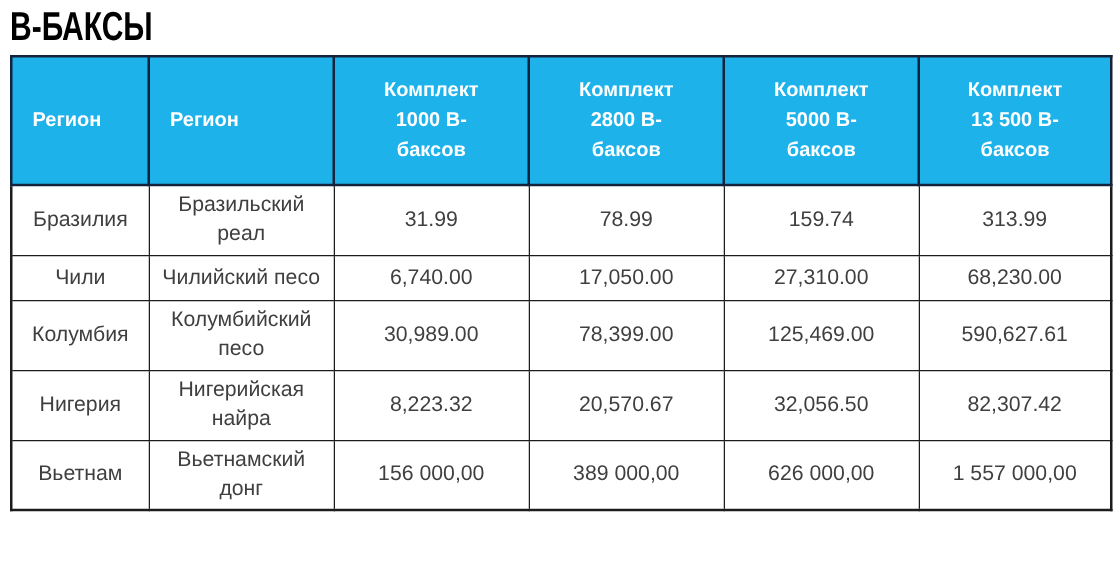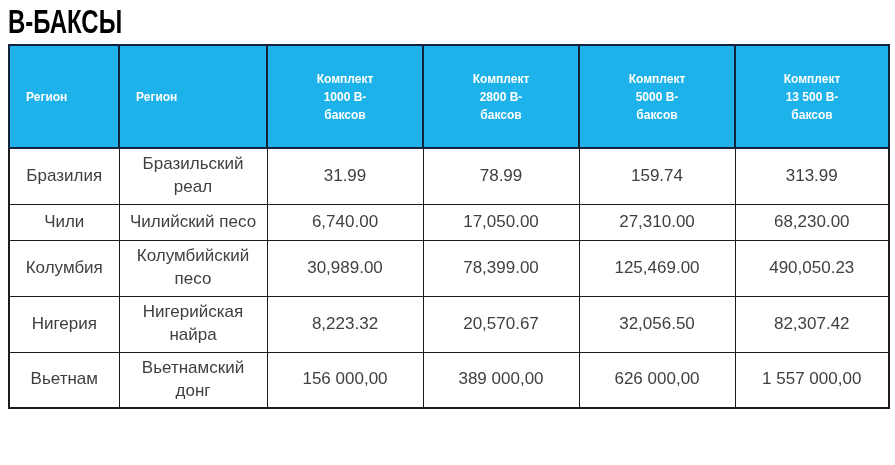--- a/index.html
+++ b/index.html
@@ -37,21 +37,21 @@
     border:2px solid var(--body-border);
   }
   .price-table col.c-region{width:110px;}
   .price-table col.c-currency{width:148px;}
   .price-table col.c-pack{width:156px;}
   .price-table col.c-pack-last{width:154px;}
   .price-table th{
     background:var(--header-bg);
     color:var(--header-text);
     border:2px solid var(--header-border);
-    font-size:12px;
+    font-size:16px;
     font-weight:bold;
     text-align:center;
     vertical-align:middle;
     height:103px;
     line-height:1.5;
     white-space:pre-line;
     padding:2px 4px;
   }
   .price-table th.h-left{text-align:left;padding-left:16px;margin-top:27px;}
   .price-table td{
@@ -119,21 +119,21 @@
         <td>27,310.00</td>
         <td>68,230.00</td>
       </tr>
       <tr class="r-tall">
         <td>Колумбия</td>
         <td>Колумбийский
 песо</td>
         <td>30,989.00</td>
         <td>78,399.00</td>
         <td>125,469.00</td>
-        <td>490,050.23</td>
+        <td>590,627.61</td>
       </tr>
       <tr class="r-tall">
         <td>Нигерия</td>
         <td>Нигерийская
 найра</td>
         <td>8,223.32</td>
         <td>20,570.67</td>
         <td>32,056.50</td>
         <td>82,307.42</td>
       </tr>

